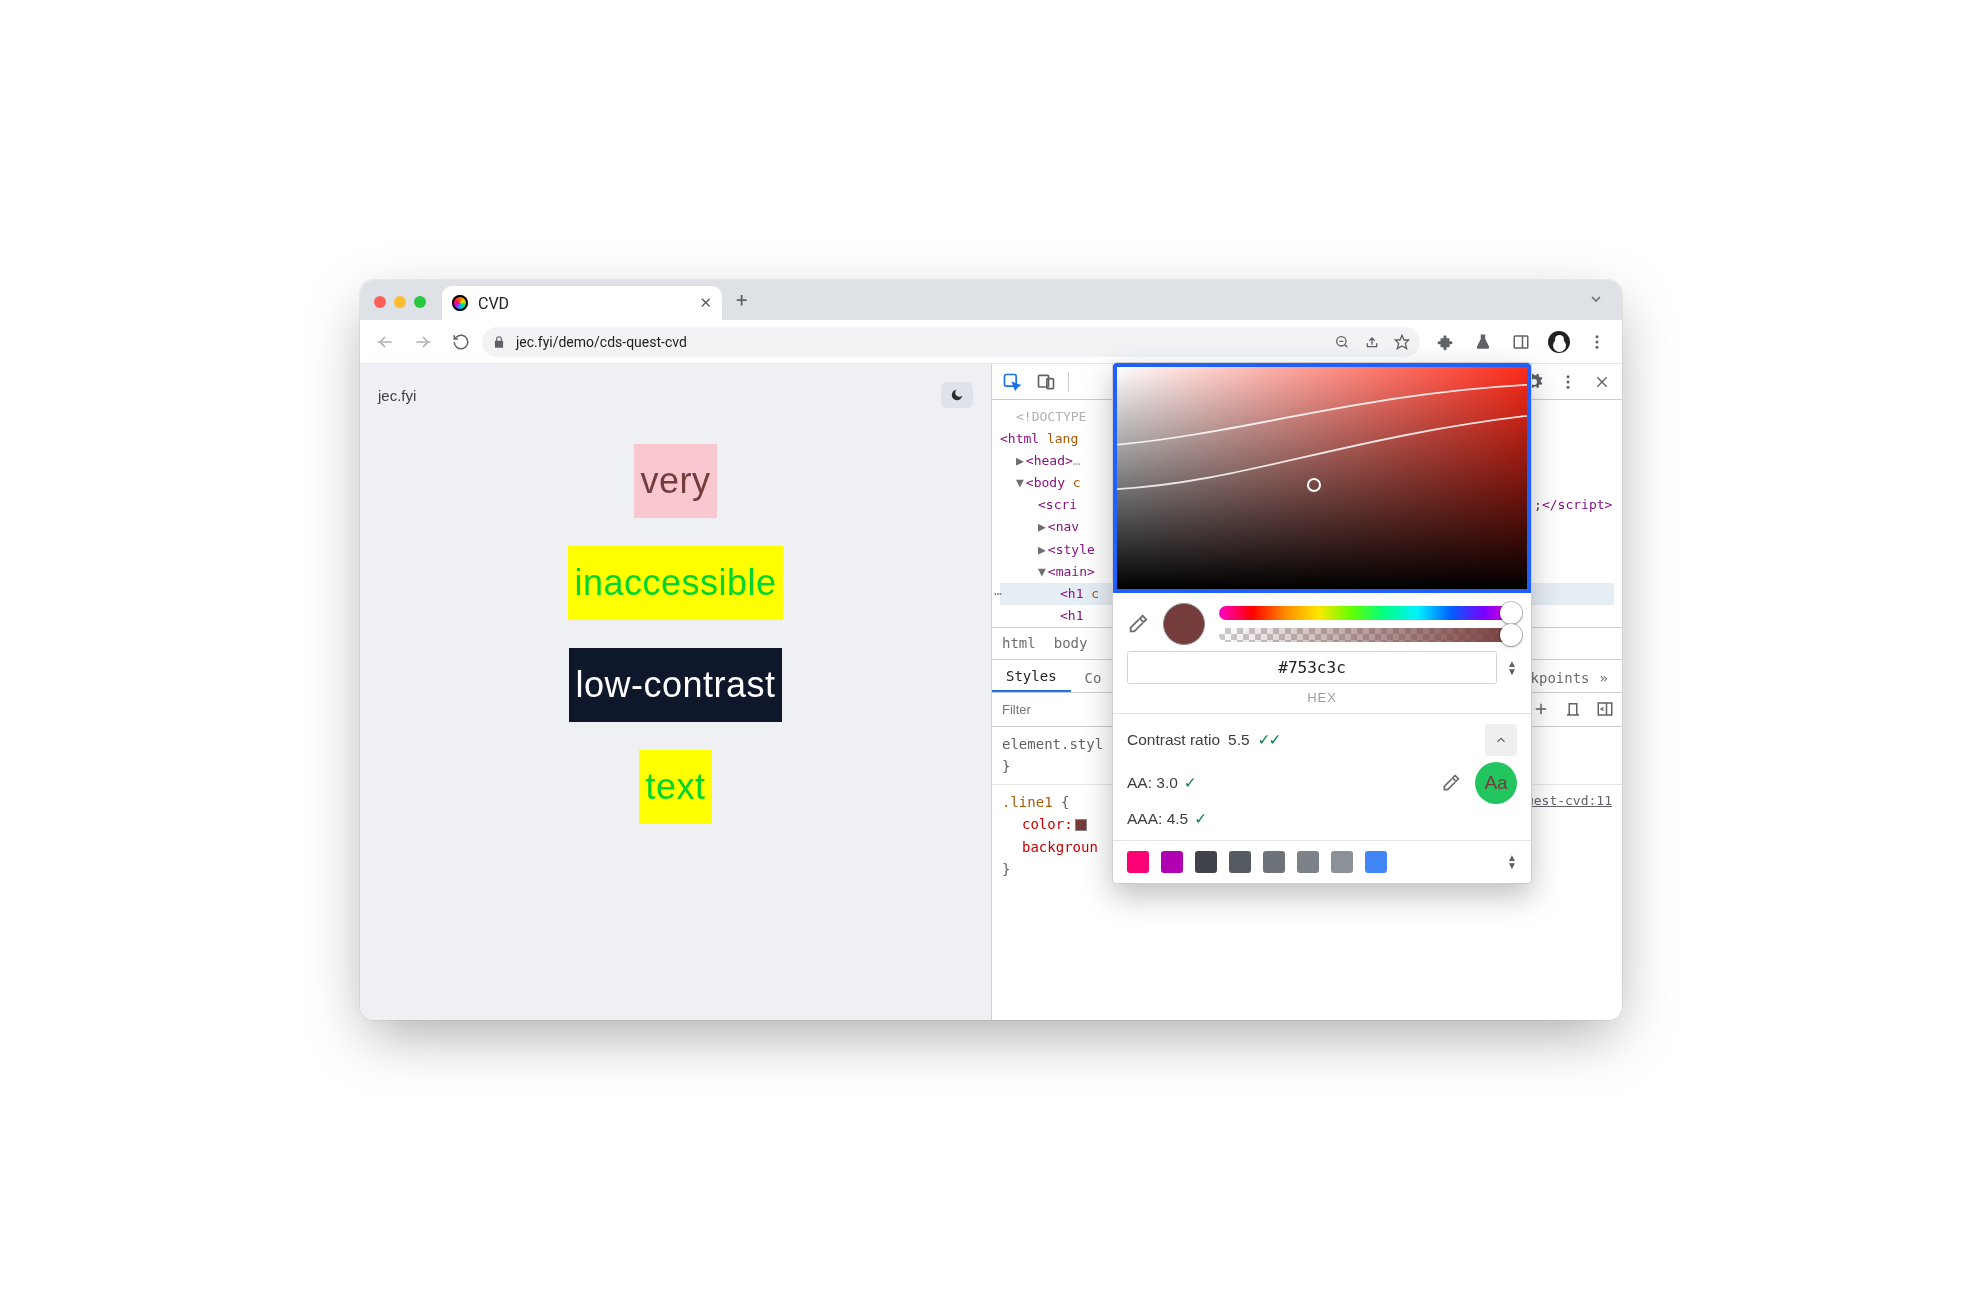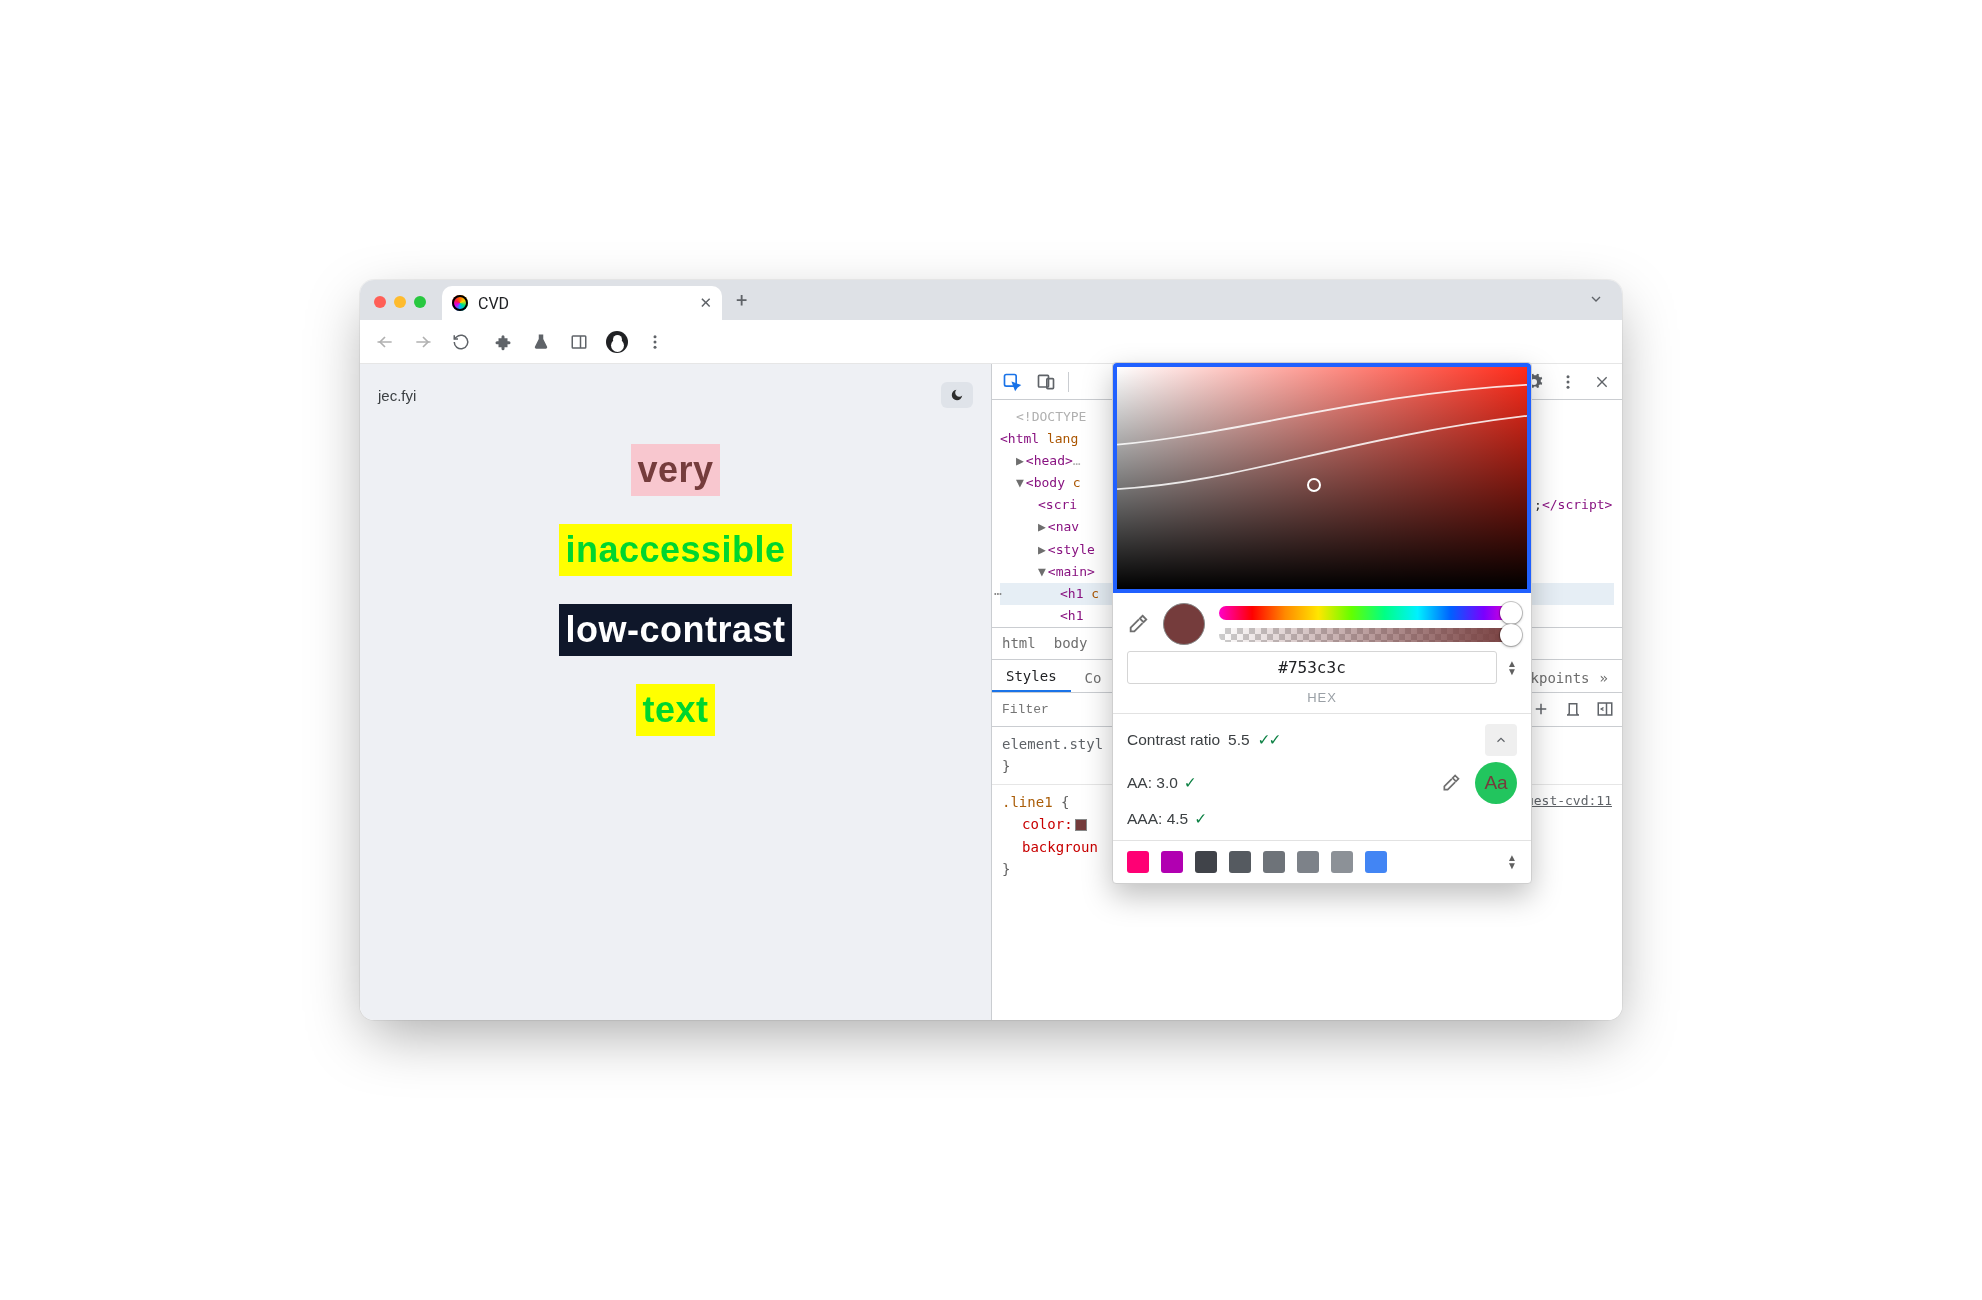--- a/index.html
+++ b/index.html
@@ -48,21 +48,21 @@
   .avatar-inner { width:9px; height:9px; border-radius:50%; background:#fff; box-shadow:0 6px 0 2px #fff; margin-top:-4px; }
 
   
   .content { flex:1 1 auto; display:flex; min-height:0; }
 
   
   .page { width:50%; background:var(--page-bg); position:relative; padding:18px; font-family: -apple-system, "Segoe UI", Arial, sans-serif; }
   .page-header { display:flex; justify-content:space-between; align-items:center; font-size:15px; color:#3c4043; }
   .dark-toggle { background:#dfe3e9; border-radius:6px; width:32px; height:26px; display:flex; align-items:center; justify-content:center; }
   .words { margin-top:36px; display:flex; flex-direction:column; align-items:center; gap:28px; font-family: "Trebuchet MS","Segoe UI",Arial,sans-serif; font-weight:500; letter-spacing:.5px; }
-  .words span { font-size:36px; line-height:1; padding:8px 6px;font-weight:bold; }
+  .words span { font-size:36px; line-height:1; padding:19px 6px; }
   .w1 { background:#f8c7cf; color:#753c3c; }
   .w2 { background:#ffff00; color:#00d62e; }
   .w3 { background:#0f172a; color:#ffffff; }
   .w4 { background:#ffff00; color:#00d62e; }
 
   
   .devtools { width:50%; background:#fff; display:flex; flex-direction:column; font-family: Menlo, Consolas, "SF Mono", monospace; font-size:13px; color:#202124; border-left:1px solid var(--devtools-border); min-width:0; position:relative; }
   .dt-toolbar { height:36px; border-bottom:1px solid var(--devtools-border); display:flex; align-items:center; padding:0 8px; gap:10px; }
   .dt-icon { width:24px; height:24px; display:flex; align-items:center; justify-content:center; color:var(--icon-gray); cursor:pointer; }
   .dt-icon.active { color:var(--blue-accent); }
@@ -85,21 +85,21 @@
   .dom-selected::before { content:"⋯"; position:absolute; left:-6px; color:#8a8a8a; }
 
   .breadcrumb-path { height:32px; border-top:1px solid var(--devtools-border); display:flex; align-items:center; padding:0 10px; gap:18px; color:var(--text-muted); font-size:14px; overflow:hidden; }
 
   .dt-tabs { height:34px; border-top:1px solid var(--devtools-border); border-bottom:1px solid var(--devtools-border); display:flex; align-items:flex-end; font-size:14px; }
   .dt-tab { padding:6px 14px; color:var(--text-muted); cursor:pointer;margin-top:32px; }
   .dt-tab.active { color:#202124; border-bottom:2px solid var(--blue-accent); }
   .dt-tab-overflow { margin-left:auto; padding:6px 14px; color:var(--text-muted); display:flex; align-items:center; gap:10px; }
 
   .styles-toolbar { height:34px; display:flex; align-items:center; padding:0 8px; gap:10px; border-bottom:1px solid var(--devtools-border); }
-  .filter-input { font-family:Liberation Mono, monospace; font-size:13px; color:#ef4444; border:none; outline:none; flex:0 0 120px; background:transparent; }
+  .filter-input { font-family:Liberation Sans, sans-serif; font-size:13px; color:#ef4444; border:none; outline:none; flex:0 0 120px; background:transparent; }
   .styles-toolbar-right { margin-left:auto; display:flex; align-items:center; gap:14px; color:var(--icon-gray); font-family:Menlo,Consolas,monospace; }
   .styles-toolbar-right .hov, .styles-toolbar-right .cls { font-size:13px; cursor:pointer; }
 
   .css-block { padding:6px 10px; font-size:14px; line-height:1.6; border-bottom:1px solid #e6e6e6; color:#606060; position:relative; }
   .css-selector { color:#5f6368; }
   .css-rule-selector { color:var(--css-selector-brown); }
   .css-prop { color:#c80000; padding-left:20px; }
   .swatch-sq { display:inline-block; width:12px; height:12px; background:#753c3c; border:1px solid #888; vertical-align:-2px; margin:0 4px 0 2px; }
   .css-src { position:absolute; right:10px; top:6px; color:#5f6368; text-decoration:underline; font-size:13px; }
 
@@ -172,20 +172,39 @@
             <polyline points="9 18 15 12 9 6" transform="translate(3 0)"></polyline>
             <line x1="4" y1="12" x2="21" y2="12"></line>
           </svg>
         </div>
       <div class="tbtn">
           <svg width="18" height="18" viewBox="0 0 24 24" fill="none" stroke="currentColor" stroke-width="2">
             <path d="M3 12a9 9 0 1 0 3-6.7L3 8"></path>
             <polyline points="3 3 3 8 8 8"></polyline>
           </svg>
         </div>
+      <div class="omnibox">
+        <svg width="14" height="14" viewBox="0 0 24 24" fill="#5f6368">
+            <path d="M12 2a5 5 0 0 0-5 5v3H5v12h14V10h-2V7a5 5 0 0 0-5-5zm-3 5a3 3 0 1 1 6 0v3H9z"></path>
+          </svg>
+        <span>jec.fyi/demo/cds-quest-cvd</span>
+        <div class="omni-right">
+          <svg width="16" height="16" viewBox="0 0 24 24" fill="none" stroke="currentColor" stroke-width="2">
+              <circle cx="11" cy="11" r="7"></circle>
+              <line x1="8" y1="11" x2="14" y2="11"></line>
+              <line x1="20" y1="20" x2="16" y2="16"></line>
+            </svg>
+          <svg width="16" height="16" viewBox="0 0 24 24" fill="none" stroke="currentColor" stroke-width="2">
+              <path d="M8 10l4-4 4 4M12 6v10M5 14v5h14v-5"></path>
+            </svg>
+          <svg width="16" height="16" viewBox="0 0 24 24" fill="none" stroke="currentColor" stroke-width="2">
+              <polygon points="12 2 15 9 22 9 17 14 19 22 12 18 5 22 7 14 2 9 9 9"></polygon>
+            </svg>
+        </div>
+      </div>
       <div class="toolbar-right">
         <div class="tbtn">
             <svg width="18" height="18" viewBox="0 0 24 24" fill="currentColor">
               <path d="M20 11h-2V7h-4V5a2 2 0 1 0-4 0v2H6v4H4a2 2 0 1 0 0 4h2v4h4v2a2 2 0 1 0 4 0v-2h4v-4h2a2 2 0 1 0 0-4z"></path>
             </svg>
           </div>
         <div class="tbtn">
             <svg width="18" height="18" viewBox="0 0 24 24" fill="currentColor">
               <path d="M9 2v6l-5 10a2 2 0 0 0 2 3h12a2 2 0 0 0 2-3l-5-10V2z"></path>
             </svg>

